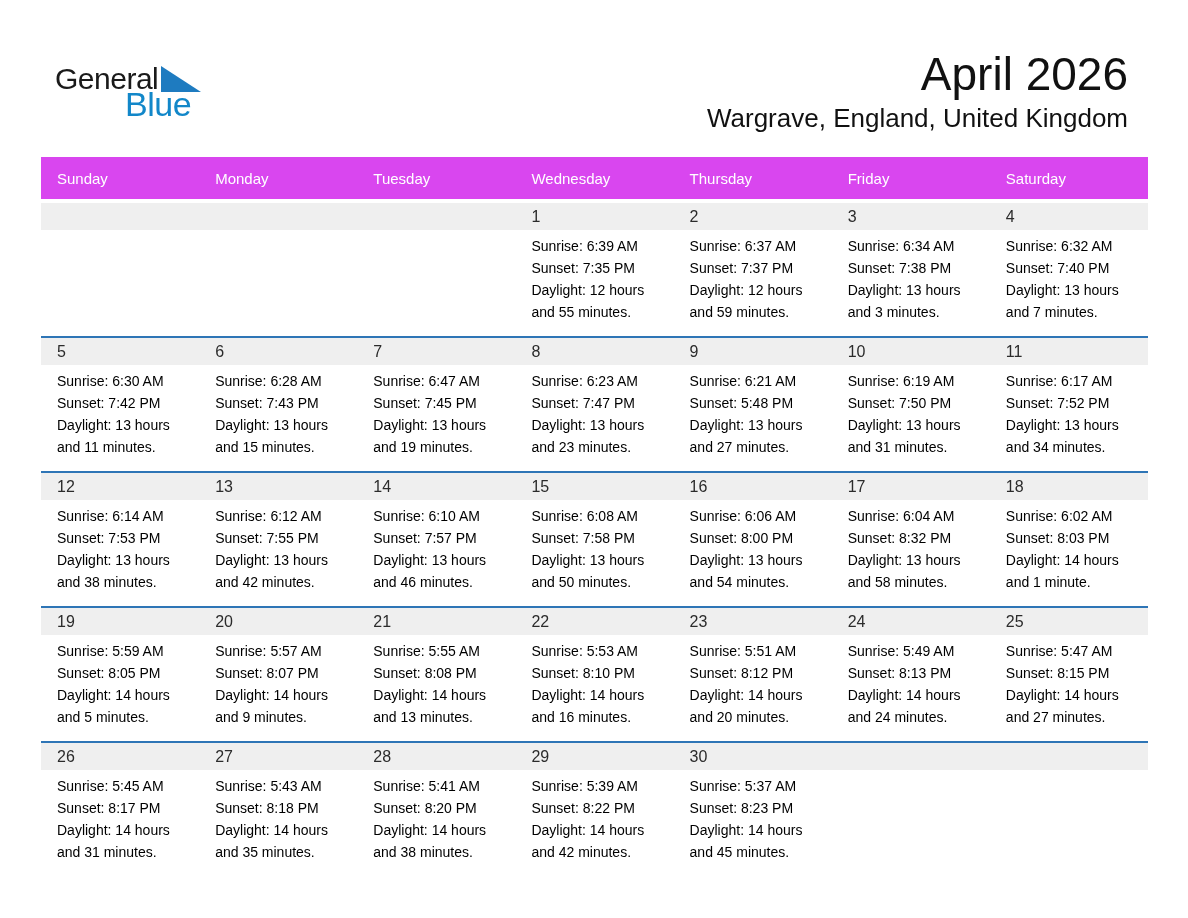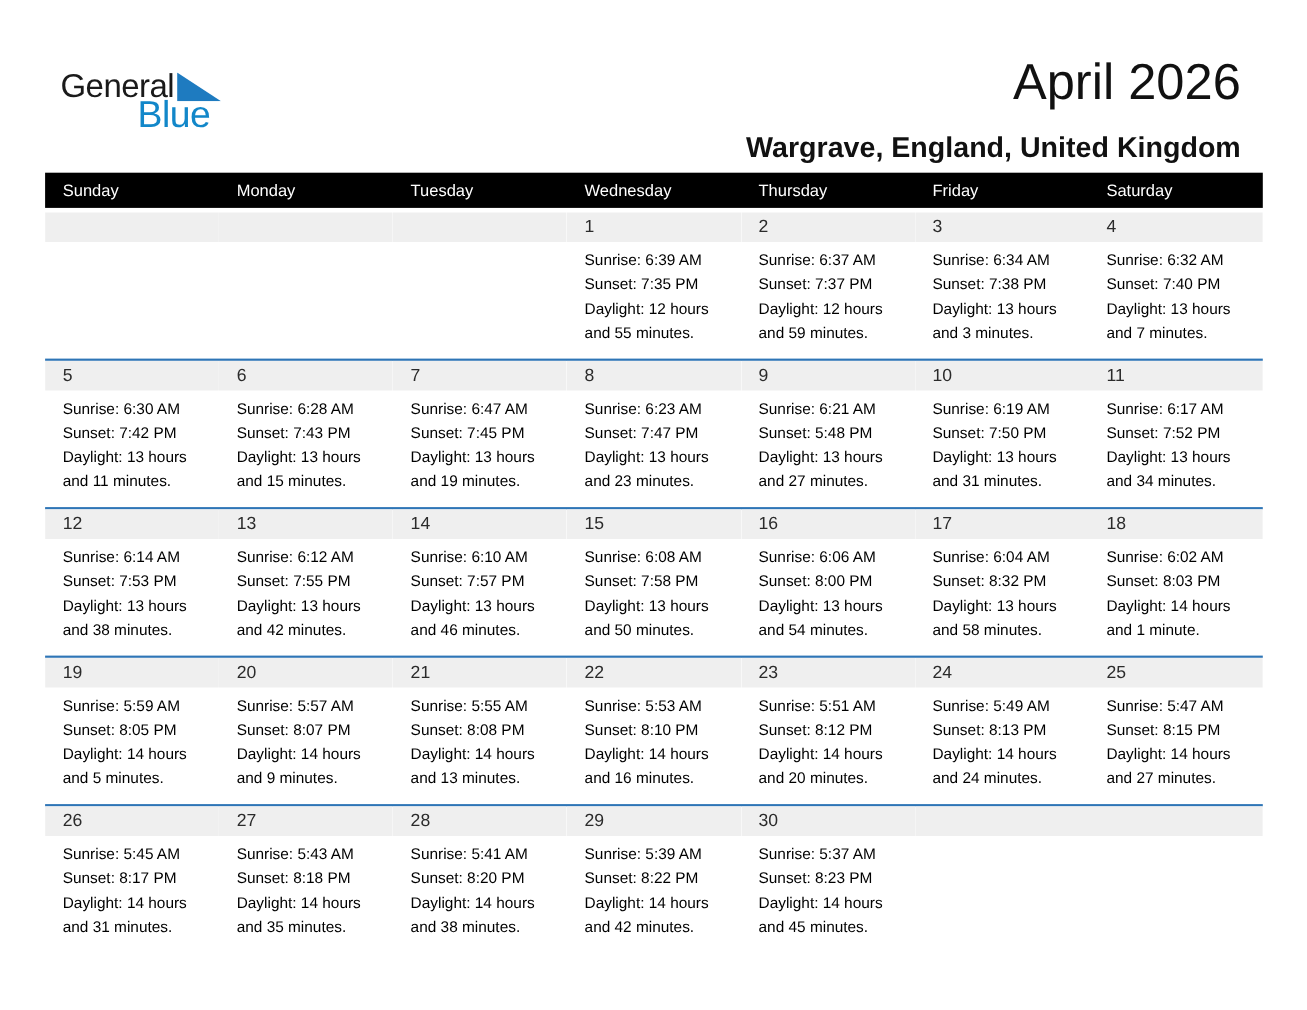--- a/index.html
+++ b/index.html
@@ -21,29 +21,29 @@
   }
   .logo-triangle{margin-left:3px;margin-top:4px;display:block;}
   .logo-blue{
     font-size:34px;line-height:30px;letter-spacing:-0.5px;
     color:#1287c9;margin-left:70px;margin-top:-7px;
   }
   .title-block{
     position:absolute;top:54px;right:60px;text-align:right;color:#111111;
   }
   .page-title{font-size:46px;line-height:40px;}
-  .page-subtitle{font-size:26px;line-height:32px;margin-top:24px;font-weight:bold;}
+  .page-subtitle{font-size:26px;line-height:32px;margin-top:8px;}
 
   
   .calendar{
     position:absolute;left:41px;top:157px;width:1107px;
   }
   .day-headers{
     display:grid;grid-template-columns:repeat(7,1fr);
-    background:#000000;height:32px;align-items:center;
+    background:#d946ef;height:42px;align-items:center;
     margin-bottom:4px;
   }
   .day-header{
     color:#ffffff;font-size:15px;padding-left:16px;
     white-space:nowrap;overflow:hidden;
   }
   .week{
     display:grid;grid-template-columns:repeat(7,1fr);
     border-top:2px solid #2e75b6;
     height:133px;

